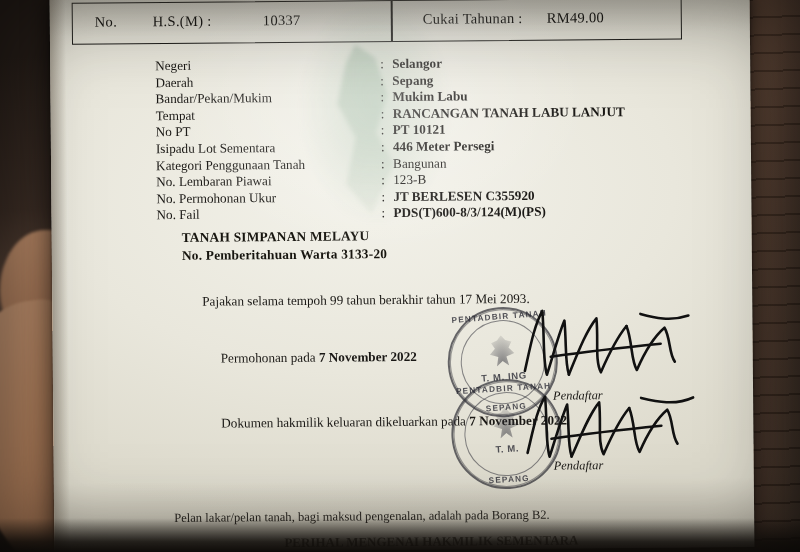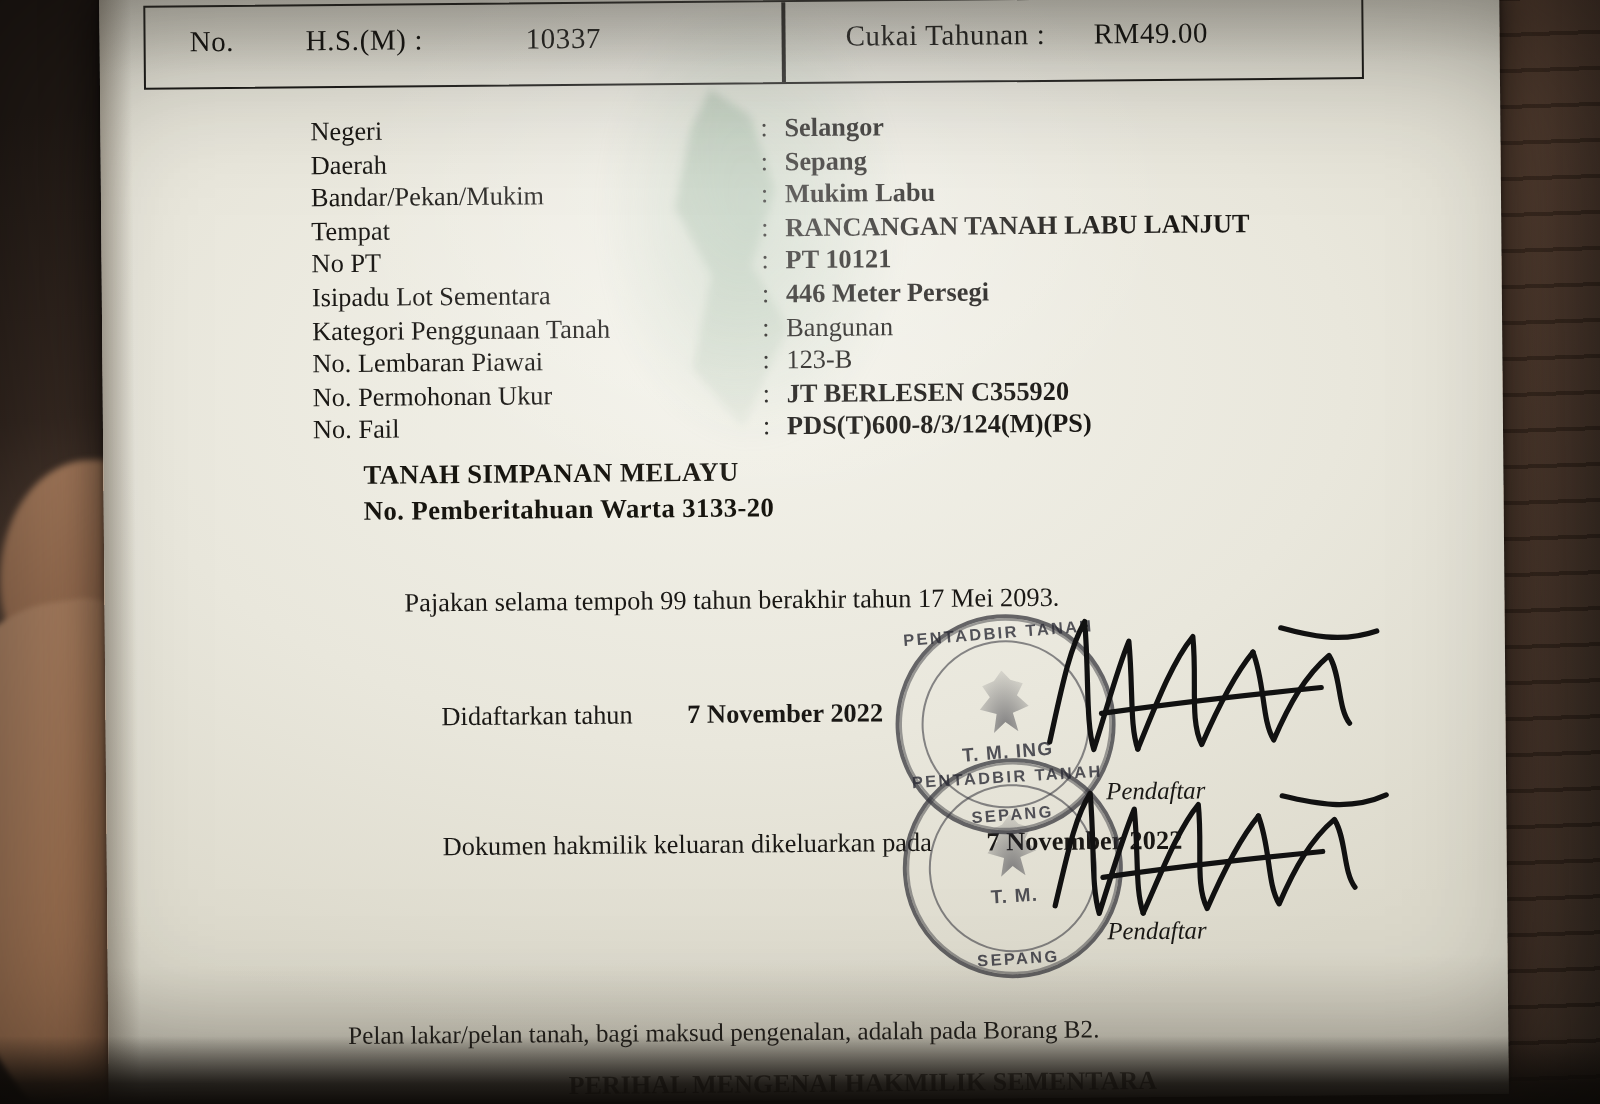--- a/index.html
+++ b/index.html
@@ -194,21 +194,21 @@
     white-space: nowrap;
   }
   .reg2 {
     position: absolute;
     left: 168px;
     top: 420px;
     font-size: 13.2px;
     color: #1a1815;
     white-space: nowrap;
   }
-  .reg1 b, .reg2 b { font-weight: bold; margin-left: 24px; }
+  .reg1 b, .reg2 b { font-weight: bold; }
 
   .pendaftar1 {
     position: absolute;
     left: 500px;
     top: 396px;
     font-size: 12.4px;
     font-style: italic;
     color: #1a1815;
   }
   .pendaftar2 {
@@ -397,21 +397,21 @@
     </div>
 
     <div class="lease">
       <span>Pajakan selama tempoh</span>
       <b>99 tahun</b>
       <span>berakhir tahun</span>
       <b>17  Mei  2093</b><span>.</span>
     </div>
 
     <div class="reg1">
-      <span>Didaftarkan tahun</span>
+      <span>Permohonan pada</span>
       <b>7  November  2022</b>
     </div>
 
     <div class="reg2">
       <span>Dokumen hakmilik keluaran dikeluarkan pada</span>
       <b>7  November  2022</b>
     </div>
 
     <div class="pendaftar1">Pendaftar</div>
     <div class="pendaftar2">Pendaftar</div>

